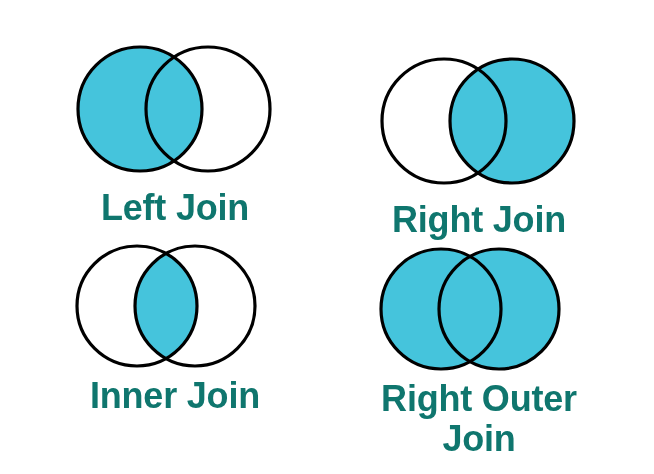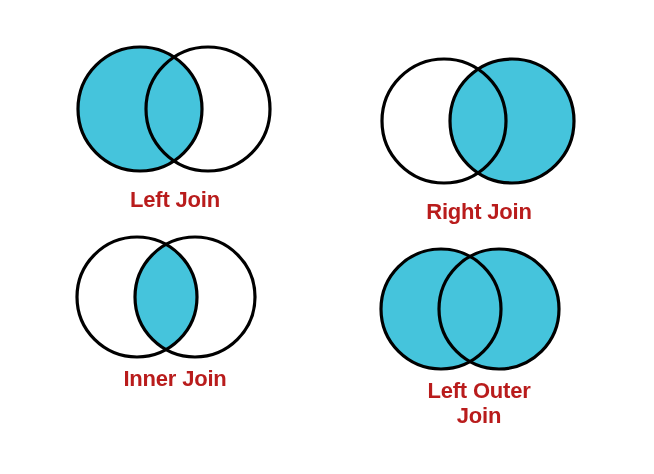--- a/index.html
+++ b/index.html
@@ -19,40 +19,40 @@
     height: 474px;
   }
   .panel {
     position: absolute;
     display: flex;
     flex-direction: column;
     align-items: center;
   }
   .panel-tl { left: 37px;  top: 36px;  width: 276px; }
   .panel-tr { left: 341px; top: 48px;  width: 276px; }
-  .panel-bl { left: 37px;  top: 233px; width: 276px; }
+  .panel-bl { left: 37px;  top: 242px; width: 276px; }
   .panel-br { left: 341px; top: 245px; width: 276px; }
 
   .venn {
     display: block;
   }
   .venn-outline {
     fill: none;
     stroke: #000000;
     stroke-width: 3.2;
   }
   .venn-fill {
     stroke: none;
   }
 
   .caption {
     margin-top: 4px;
-    font-size: 22px;
+    font-size: 36px;
     font-weight: bold;
-    color: #b91c1c;
+    color: #0f766e;
     text-align: center;
     line-height: 1.12;
     letter-spacing: -0.2px;
     white-space: pre-line;
   }
   .caption-wide { width: 200px; }
 </style>
 </head>
 <body style="background: rgb(255, 255, 255);">
 
@@ -111,17 +111,17 @@
     <div class="caption">Inner Join</div>
   </div>
 
   <div class="panel panel-br">
     <svg class="venn" width="276" height="130" viewBox="0 0 276 130">
       <circle cx="100" cy="64" r="60" class="venn-fill" fill="#45c4dc"></circle>
       <circle cx="158" cy="64" r="60" class="venn-fill" fill="#45c4dc"></circle>
       <circle cx="100" cy="64" r="60" class="venn-outline" stroke="#000000"></circle>
       <circle cx="158" cy="64" r="60" class="venn-outline" stroke="#000000"></circle>
     </svg>
-    <div class="caption caption-wide">Left Outer
+    <div class="caption caption-wide">Right Outer
 Join</div>
   </div>
 
 </div>
 
 </body></html>

